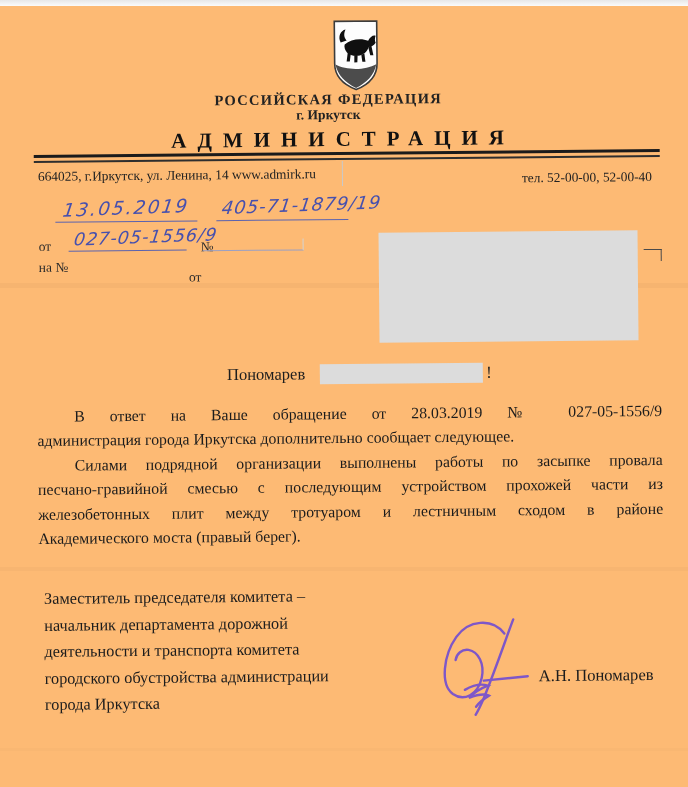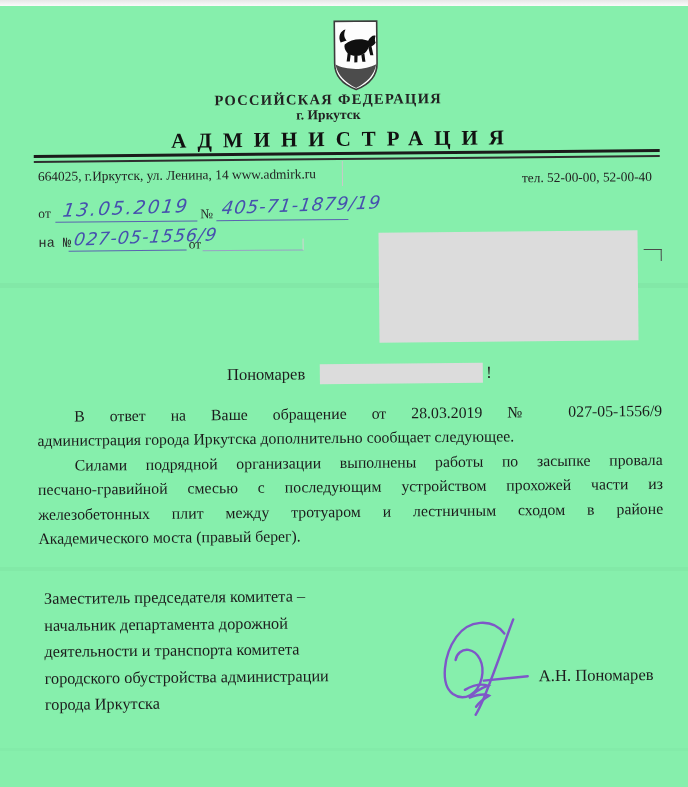--- a/index.html
+++ b/index.html
@@ -1,17 +1,17 @@
 <!DOCTYPE html>
 <html><head>
 <meta charset="utf-8">
 <style>
   html,body{margin:0;padding:0;background:#ffffff;}
   .page{
-    position:relative;width:688px;height:787px;background:#86efac;overflow:hidden;
+    position:relative;width:688px;height:787px;background:#fdba74;overflow:hidden;
     font-family:"Liberation Serif",serif;color:#1f1f1f;
   }
   .scan-edge-top{position:absolute;left:0;top:0;width:688px;height:6px;
     background:linear-gradient(#e7e7e7,#fbfbfb);}
   .scan-band{position:absolute;left:0;width:688px;pointer-events:none;}
   .band-a{top:283px;height:5px;background:rgba(0,0,0,0.028);}
   .band-b{top:567px;height:4px;background:rgba(0,0,0,0.022);}
   .band-c{top:748px;height:3px;background:rgba(0,0,0,0.015);}
   .tilt{position:absolute;left:0;top:0;width:688px;height:787px;
     transform:rotate(-0.55deg);transform-origin:344px 390px;}
@@ -24,21 +24,21 @@
     font-weight:bold;font-size:13.5px;color:#222;}
   .org{position:absolute;left:0;top:127px;width:680px;text-align:center;
     font-weight:bold;font-size:21px;letter-spacing:11px;text-indent:11px;color:#111;}
   .rule-thick{position:absolute;left:36px;top:152px;width:626px;height:3px;background:#1b1b1b;}
   .rule-thin{position:absolute;left:36px;top:158px;width:626px;height:1.6px;background:#2e2e2e;}
   .addr{position:absolute;left:40px;top:166px;font-size:13.4px;color:#222;}
   .addr-divider{position:absolute;left:344px;top:161px;width:1.2px;height:25px;background:#c9c9c9;}
   .phone{position:absolute;right:34px;top:172px;font-size:13.4px;color:#222;}
 
   
-  .ref-label{position:absolute;font-size:13.5px;color:#2a2a2a;}
+  .ref-label{position:absolute;font-size:13.5px;color:#2a2a2a;margin-top:33px;}
   .u-line{position:absolute;border-bottom:1.6px solid #5a63b0;height:0;}
   .hand{position:absolute;font-family:"DejaVu Sans",sans-serif;font-style:italic;
     color:#4650ae;transform:skewX(-10deg) rotate(-1.6deg);transform-origin:left bottom;
     white-space:nowrap;letter-spacing:1px;}
   .hw-date{left:63px;top:197px;font-size:18.5px;letter-spacing:2px;}
   .hw-num{left:222px;top:196px;font-size:18px;}
   .hw-reply{left:74px;top:227px;font-size:17.5px;}
   .blank-line{position:absolute;left:204px;top:238px;width:100px;height:11px;
     border-bottom:1.4px solid #9aa0c4;border-right:1px solid #d3d3d3;}
 
@@ -105,21 +105,21 @@
     <div class="addr-divider"></div>
     <div class="phone">тел. 52-00-00, 52-00-40</div>
 
     <span class="ref-label" style="left:40px;top:203px;">от</span>
     <div class="u-line" style="left:57px;top:219px;width:142px;"></div>
     <span class="hand hw-date">13.05.2019</span>
     <span class="ref-label" style="left:202px;top:205px;">№</span>
     <div class="u-line" style="left:218px;top:219px;width:132px;"></div>
     <span class="hand hw-num">405-71-1879/19</span>
 
-    <span class="ref-label" style="left:40px;top:233px;font-family:Liberation Mono, monospace;">на №</span>
+    <span class="ref-label" style="left:40px;top:224px;">на №</span>
     <div class="u-line" style="left:70px;top:248px;width:118px;"></div>
     <span class="hand hw-reply">027-05-1556/9</span>
     <span class="ref-label" style="left:190px;top:235px;">от</span>
     <div class="blank-line"></div>
 
     <div class="redaction recipient-redaction"></div>
     <div class="corner-mark"></div>
 
     <div class="greeting">
       <span>Пономарев</span>

